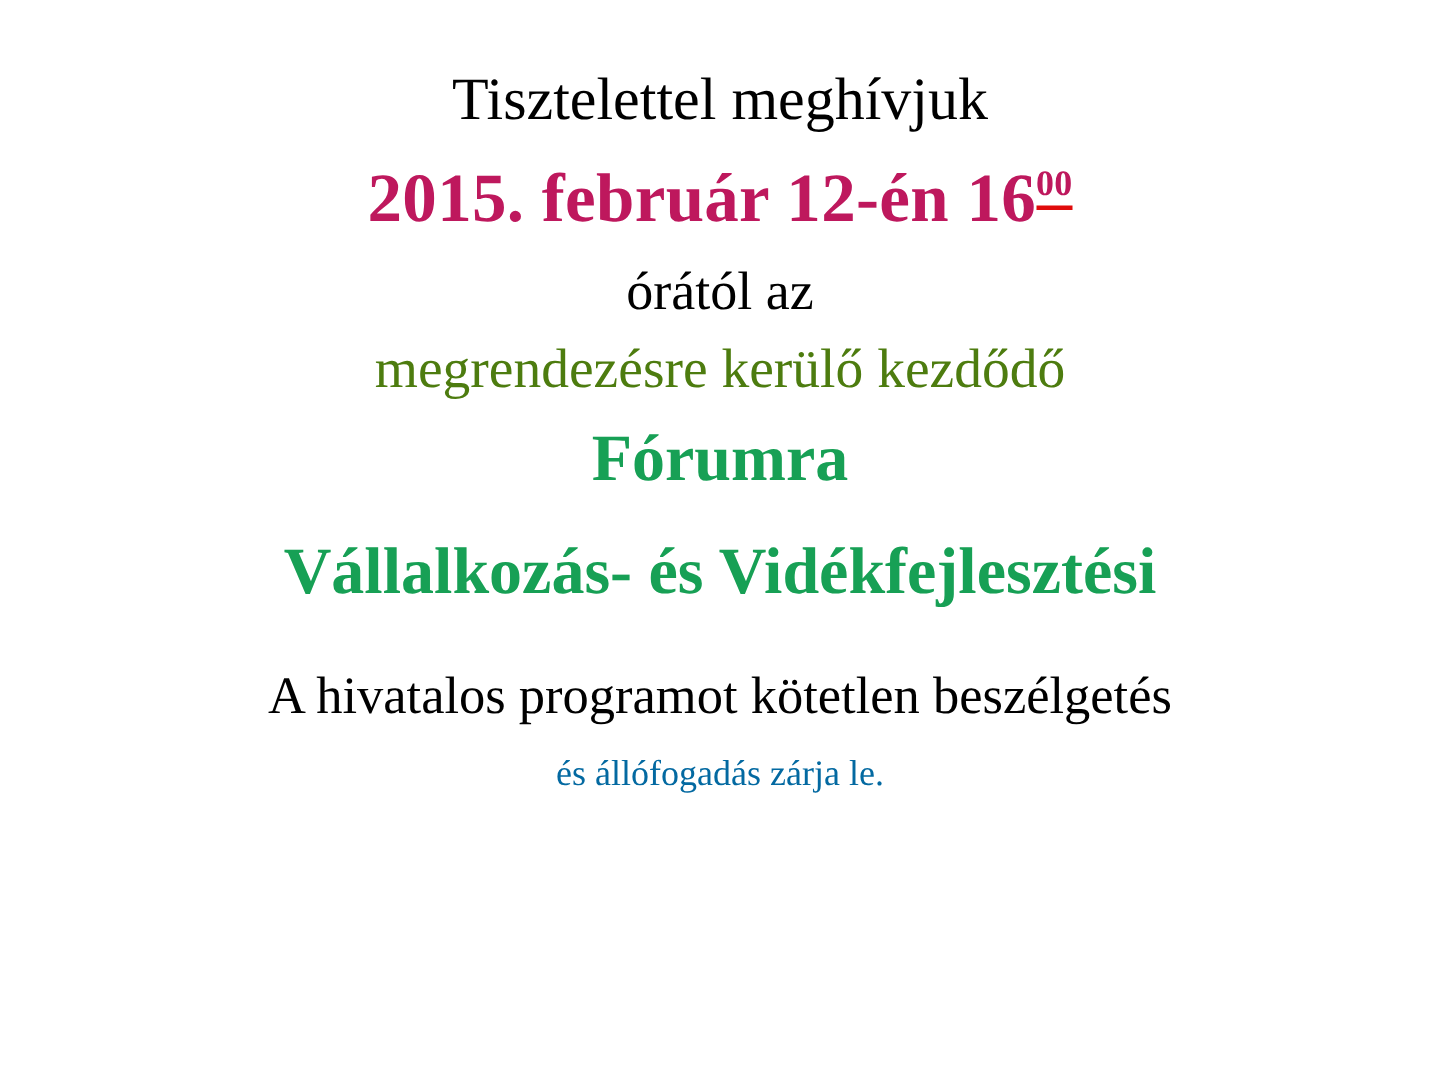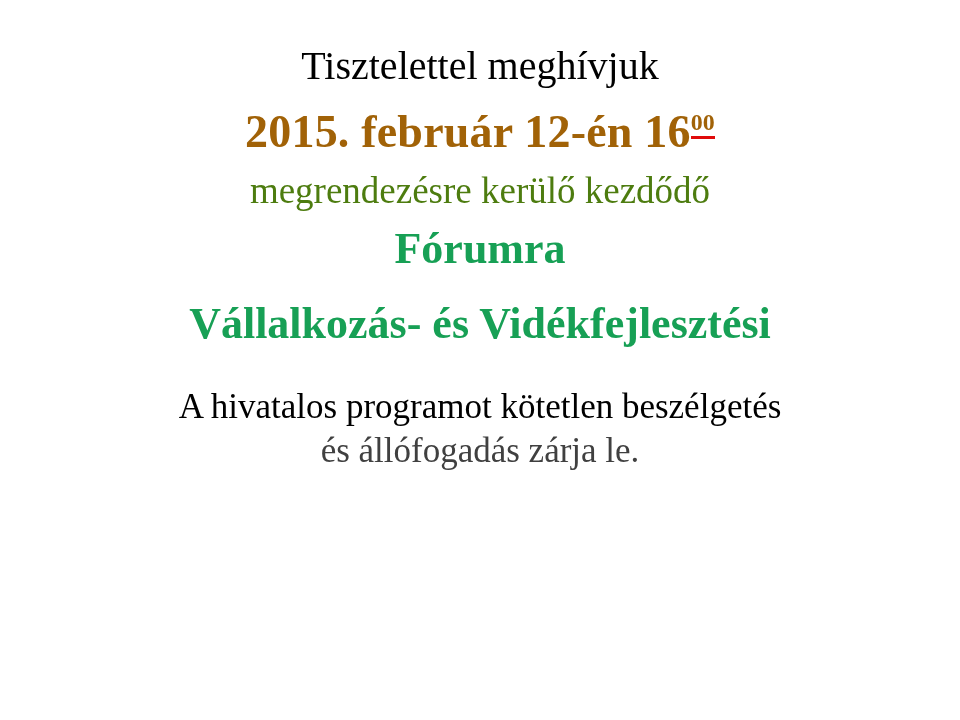--- a/index.html
+++ b/index.html
@@ -39,21 +39,21 @@
     font-size: 40px;
     font-weight: 400;
     color: #000000;
     margin-top: 2px;
   }
 
   
   .l-date {
     font-size: 46px;
     font-weight: 700;
-    color: #a16207;
+    color: #be185d;
     margin-top: 22px;
     letter-spacing: 0.2px;
   }
   .l-date .sup {
     font-size: 0.52em;
     vertical-align: 0.72em;
     font-weight: 700;
     position: relative;
     display: inline-block;
     line-height: 1;
@@ -105,37 +105,38 @@
   }
 
   
   .l-close-1 {
     font-size: 35px;
     font-weight: 400;
     color: #000000;
     margin-top: 42px;
   }
   .l-close-2 {
-    font-size: 35px;
+    font-size: 24px;
     font-weight: 400;
-    color: #404040;
-    margin-top: 8px;
+    color: #0369a1;
+    margin-top: 22px;
   }
 </style>
 </head>
 <body>
 
 <div class="slide">
 
   <div class="line l-invite">Tisztelettel meghívjuk</div>
 
   <div class="line l-date">
     <span>2015. február 12-én 16</span><span class="sup"><span>00</span><span class="sup-underline"></span></span>
   </div>
 
+  <div class="line l-from">órától az</div>
 
 
   <div class="line l-held">megrendezésre kerülő kezdődő</div>
 
   <div class="line l-forum-2">Fórumra</div>
 
   <div class="line l-forum-1">Vállalkozás- és Vidékfejlesztési</div>
 
   <div class="line l-close-1">A hivatalos programot kötetlen beszélgetés</div>
 

